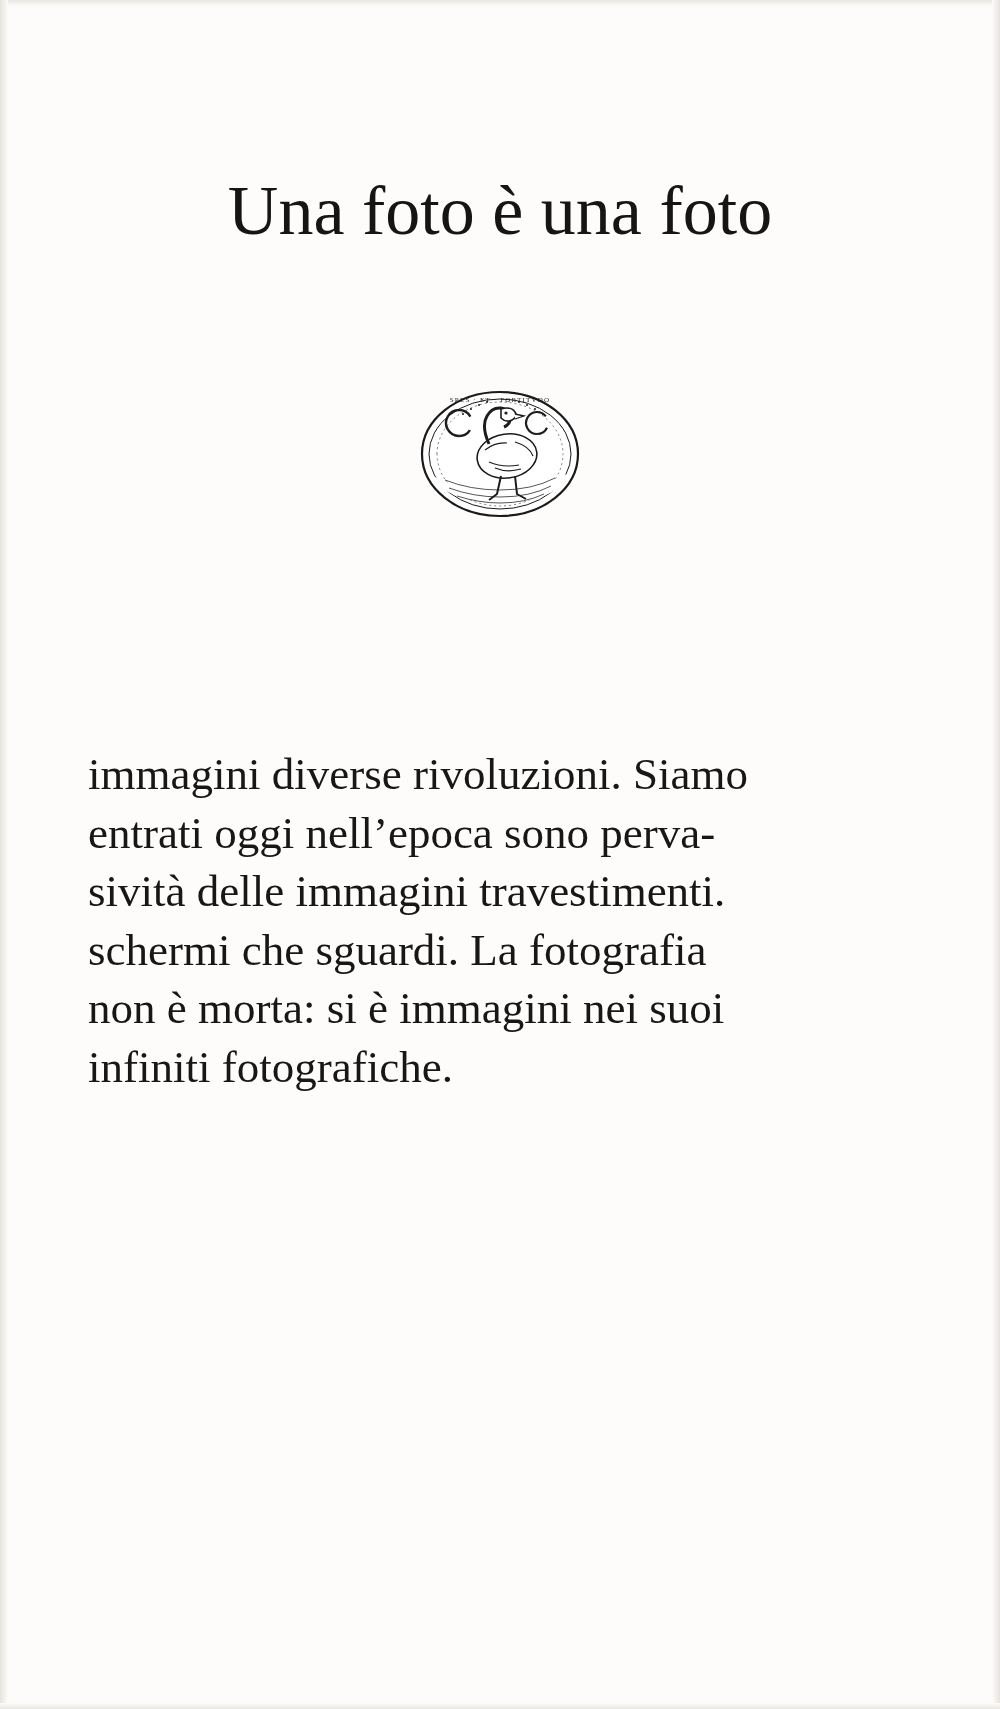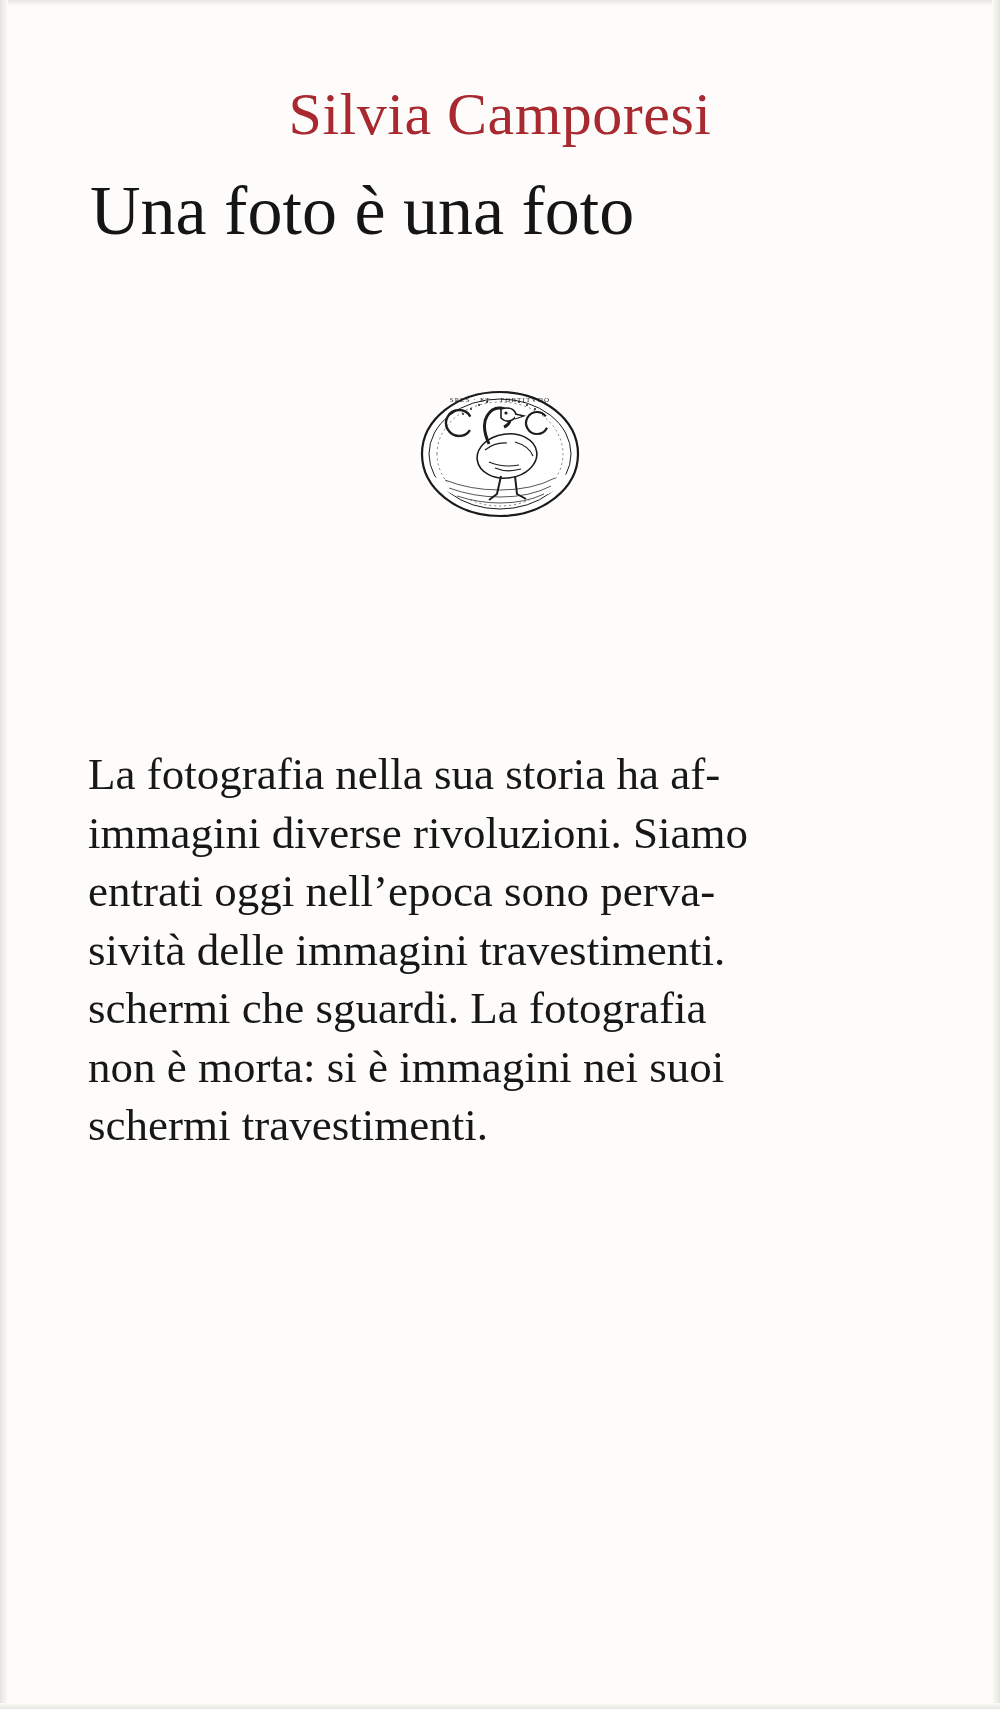--- a/index.html
+++ b/index.html
@@ -71,21 +71,21 @@
     line-height: 1.0;
     letter-spacing: 0.5px;
     font-weight: 400;
   }
 
   .title {
     position: absolute;
     left: 0;
     top: 170px;
     width: 1000px;
-    text-align: left;
+    text-align: center;
     color: #151515;
     font-size: 70px;
     line-height: 1.18;
     font-weight: 400;
     letter-spacing: 0px;
     padding: 0 90px;
     box-sizing: border-box;
   }
   .title .line2 {
     display: block;
@@ -116,21 +116,20 @@
 </head>
 <body>
 
 <div class="cover">
 
   <div class="edge-top"></div>
   <div class="edge-left"></div>
   <div class="edge-right"></div>
   <div class="edge-bottom"></div>
 
-  <div class="author">Silvia Camporesi</div>
 
   <div class="title">
     <span class="line1">Una foto è una foto</span>
   </div>
 
   <div class="logo">
     <svg viewBox="0 0 170 140" width="170" height="140" aria-hidden="true">
       <ellipse cx="85" cy="70" rx="78" ry="62" fill="#ffffff" stroke="#1a1a1a" stroke-width="2.2"></ellipse>
       <ellipse cx="85" cy="70" rx="71" ry="55" fill="none" stroke="#1a1a1a" stroke-width="1"></ellipse>
       <path d="M22 70 a63 52 0 0 1 126 0 a63 52 0 0 1 -126 0" fill="none" stroke="#444" stroke-width="0.7" stroke-dasharray="2 3"></path>
@@ -173,22 +172,21 @@
           <circle cx="104" cy="18" r="1"></circle>
           <circle cx="112" cy="21" r="1"></circle>
         <circle cx="120" cy="25" r="1"></circle>
           <circle cx="128" cy="30" r="1"></circle>
       </g>
       <text x="85" y="18" font-family="Liberation Serif, serif" font-size="7" text-anchor="middle" fill="#1c1c1c" letter-spacing="1.2">SPES · ET · FORTITVDO</text>
     </svg>
   </div>
 
   <div class="blurb">
-    <span class="ln">La fotografia nella sua storia ha af-</span>
     <span class="ln">immagini diverse rivoluzioni. Siamo</span>
     <span class="ln">entrati oggi nell’epoca sono perva-</span>
     <span class="ln">sività delle immagini travestimenti.</span>
     <span class="ln">schermi che sguardi. La fotografia</span>
     <span class="ln">non è morta: si è immagini nei suoi</span>
-    <span class="ln">schermi travestimenti.</span>
+    <span class="ln">infiniti fotografiche.</span>
   </div>
 
 </div>
 
 </body></html>

